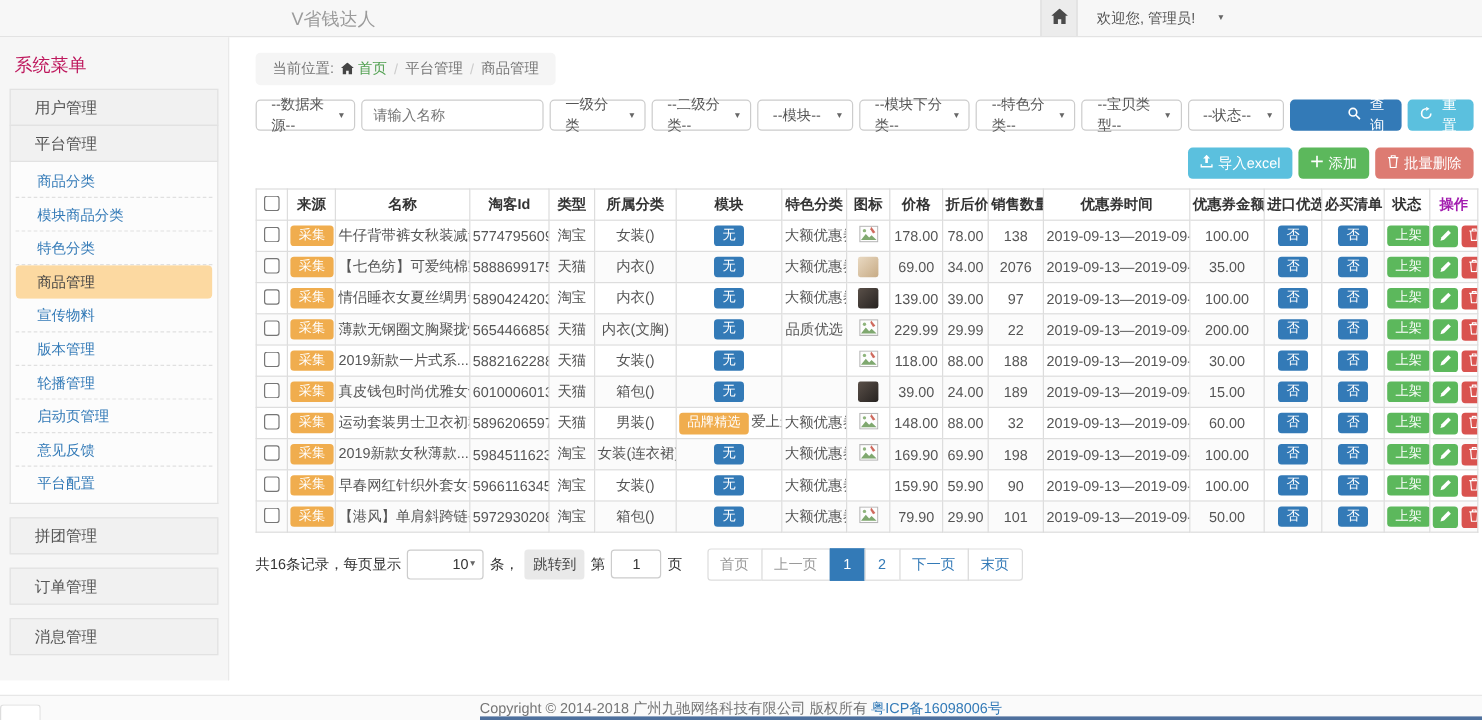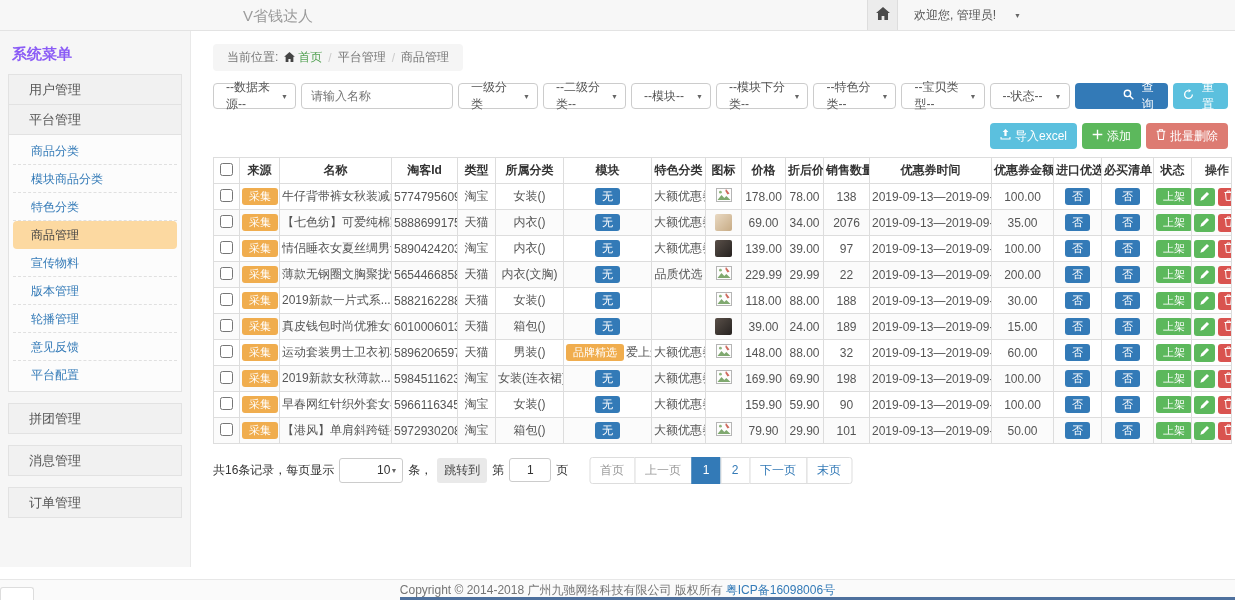--- a/index.html
+++ b/index.html
@@ -10,21 +10,21 @@
   }
   
   .header { height:31px; background:#f7f7f7; border-bottom:1px solid #e3e3e3; position:relative; }
   .header-title { position:absolute; left:243px; top:7px; color:#9b9b9b; font-size:15px; }
   .header-right { position:absolute; left:867px; top:0; height:30px; display:flex; align-items:center; }
   .home-box { width:31px; height:30px; background:#ececec; border-left:1px solid #ddd; border-right:1px solid #ddd; display:flex; align-items:center; justify-content:center; cursor:pointer; }
   .welcome { margin-left:16px; color:#555; display:flex; align-items:center; gap:18px; cursor:pointer; }
   .caret { font-size:7px; color:#666; line-height:1; }
   
   .sidebar { position:absolute; left:0; top:31px; width:191px; bottom:33px; background:#f6f6f6; border-right:1px solid #e9e9e9; padding:10px 8px 0 8px; overflow:hidden; }
-  .sidebar-title { color:#8b5cf6; font-size:15px; font-weight:bold; padding:4px 4px 10px 4px; }
+  .sidebar-title { color:#be185d; font-size:15px; font-weight:normal; padding:4px 4px 10px 4px; }
   .menu-header { height:31px; line-height:29px; background:#f1f1f1; border:1px solid #e2e2e2; padding-left:20px; color:#555; font-size:13px; cursor:pointer; }
   .menu-header + .menu-header { margin-top:-1px; }
   .menu-header.gap { margin-top:11px; }
   .sub-panel { background:#fcfcfc; border:1px solid #e2e2e2; border-top:none; padding:2px 4px; margin-bottom:7px; }
   .sub-item { height:28px; line-height:28px; padding-left:18px; color:#337ab7; border-bottom:1px dashed #e0e0e0; cursor:pointer; font-size:12px; }
   .sub-item:last-child { border-bottom:none; }
   .sub-item.active { background:#fcd9a1; border-radius:4px; color:#444; border-bottom-color:transparent; }
   
   .main { position:absolute; left:213px; top:44px; width:1015px; }
   .breadcrumb { display:inline-flex; align-items:center; background:#f5f5f5; border-radius:4px; padding:5px 14px; color:#777; gap:6px; }
@@ -38,21 +38,21 @@
   .btn-query { background:#337ab7;padding-left:48px; }
   .btn-reset { background:#5bc0de; }
   .toolbar { margin-top:14px; display:flex; justify-content:flex-end; gap:5px; }
   .btn-import { background:#5bc0de; }
   .btn-add { background:#5cb85c; }
   .btn-batch { background:#dd7b72; }
   
   table { margin-top:8px; width:1015px; border-collapse:collapse; table-layout:fixed; font-size:12px; }
   th, td { border:1px solid #ddd; text-align:center; padding:3px 2px; height:26px; white-space:nowrap; overflow:hidden; }
   th { font-weight:bold; color:#333; background:#fff; }
-  th.op-head { color:#404040;text-align:right; }
+  th.op-head { color:#a21caf; }
   td { color:#555; }
   tbody tr:nth-child(even) { background:#fbfbfb; }
   .badge { display:inline-block; color:#fff; font-size:11px; border-radius:3px; padding:2px 7px; line-height:1.2; }
   .badge.orange { background:#f0ad4e; }
   .badge.blue { background:#337ab7; cursor:pointer; }
   .badge.green { background:#5cb85c; cursor:pointer; }
   .module-text { margin-left:2px; color:#555; }
   .op-btn { display:inline-flex; align-items:center; justify-content:center; width:21px; height:18px; border-radius:3px; border:none; cursor:pointer; vertical-align:middle; }
   .op-edit { background:#5cb85c; margin-right:3px; }
   .op-del { background:#d9534f; }
@@ -101,26 +101,27 @@
       <div class="menu-header">用户管理</div>
       <div class="menu-header">平台管理</div>
       <div class="sub-panel">
         <div class="sub-item">商品分类</div>
         <div class="sub-item">模块商品分类</div>
         <div class="sub-item">特色分类</div>
         <div class="sub-item active">商品管理</div>
         <div class="sub-item">宣传物料</div>
         <div class="sub-item">版本管理</div>
         <div class="sub-item">轮播管理</div>
+        <div class="sub-item">启动页管理</div>
         <div class="sub-item">意见反馈</div>
         <div class="sub-item">平台配置</div>
       </div>
       <div class="menu-header gap">拼团管理</div>
+      <div class="menu-header gap">订单管理</div>
       <div class="menu-header gap">消息管理</div>
-      <div class="menu-header gap">订单管理</div>
     </div>
 </div>
 
 <div class="main">
 
   <div class="breadcrumb">
     <span>当前位置:</span>
     <span class="home-link">
       <span><svg width="11" height="10" viewBox="0 0 16 15">
             <path d="M8 0L0 7h2.2v8h4.2v-4.6h3.2V15h4.2V7H16z" fill="#444"></path>

